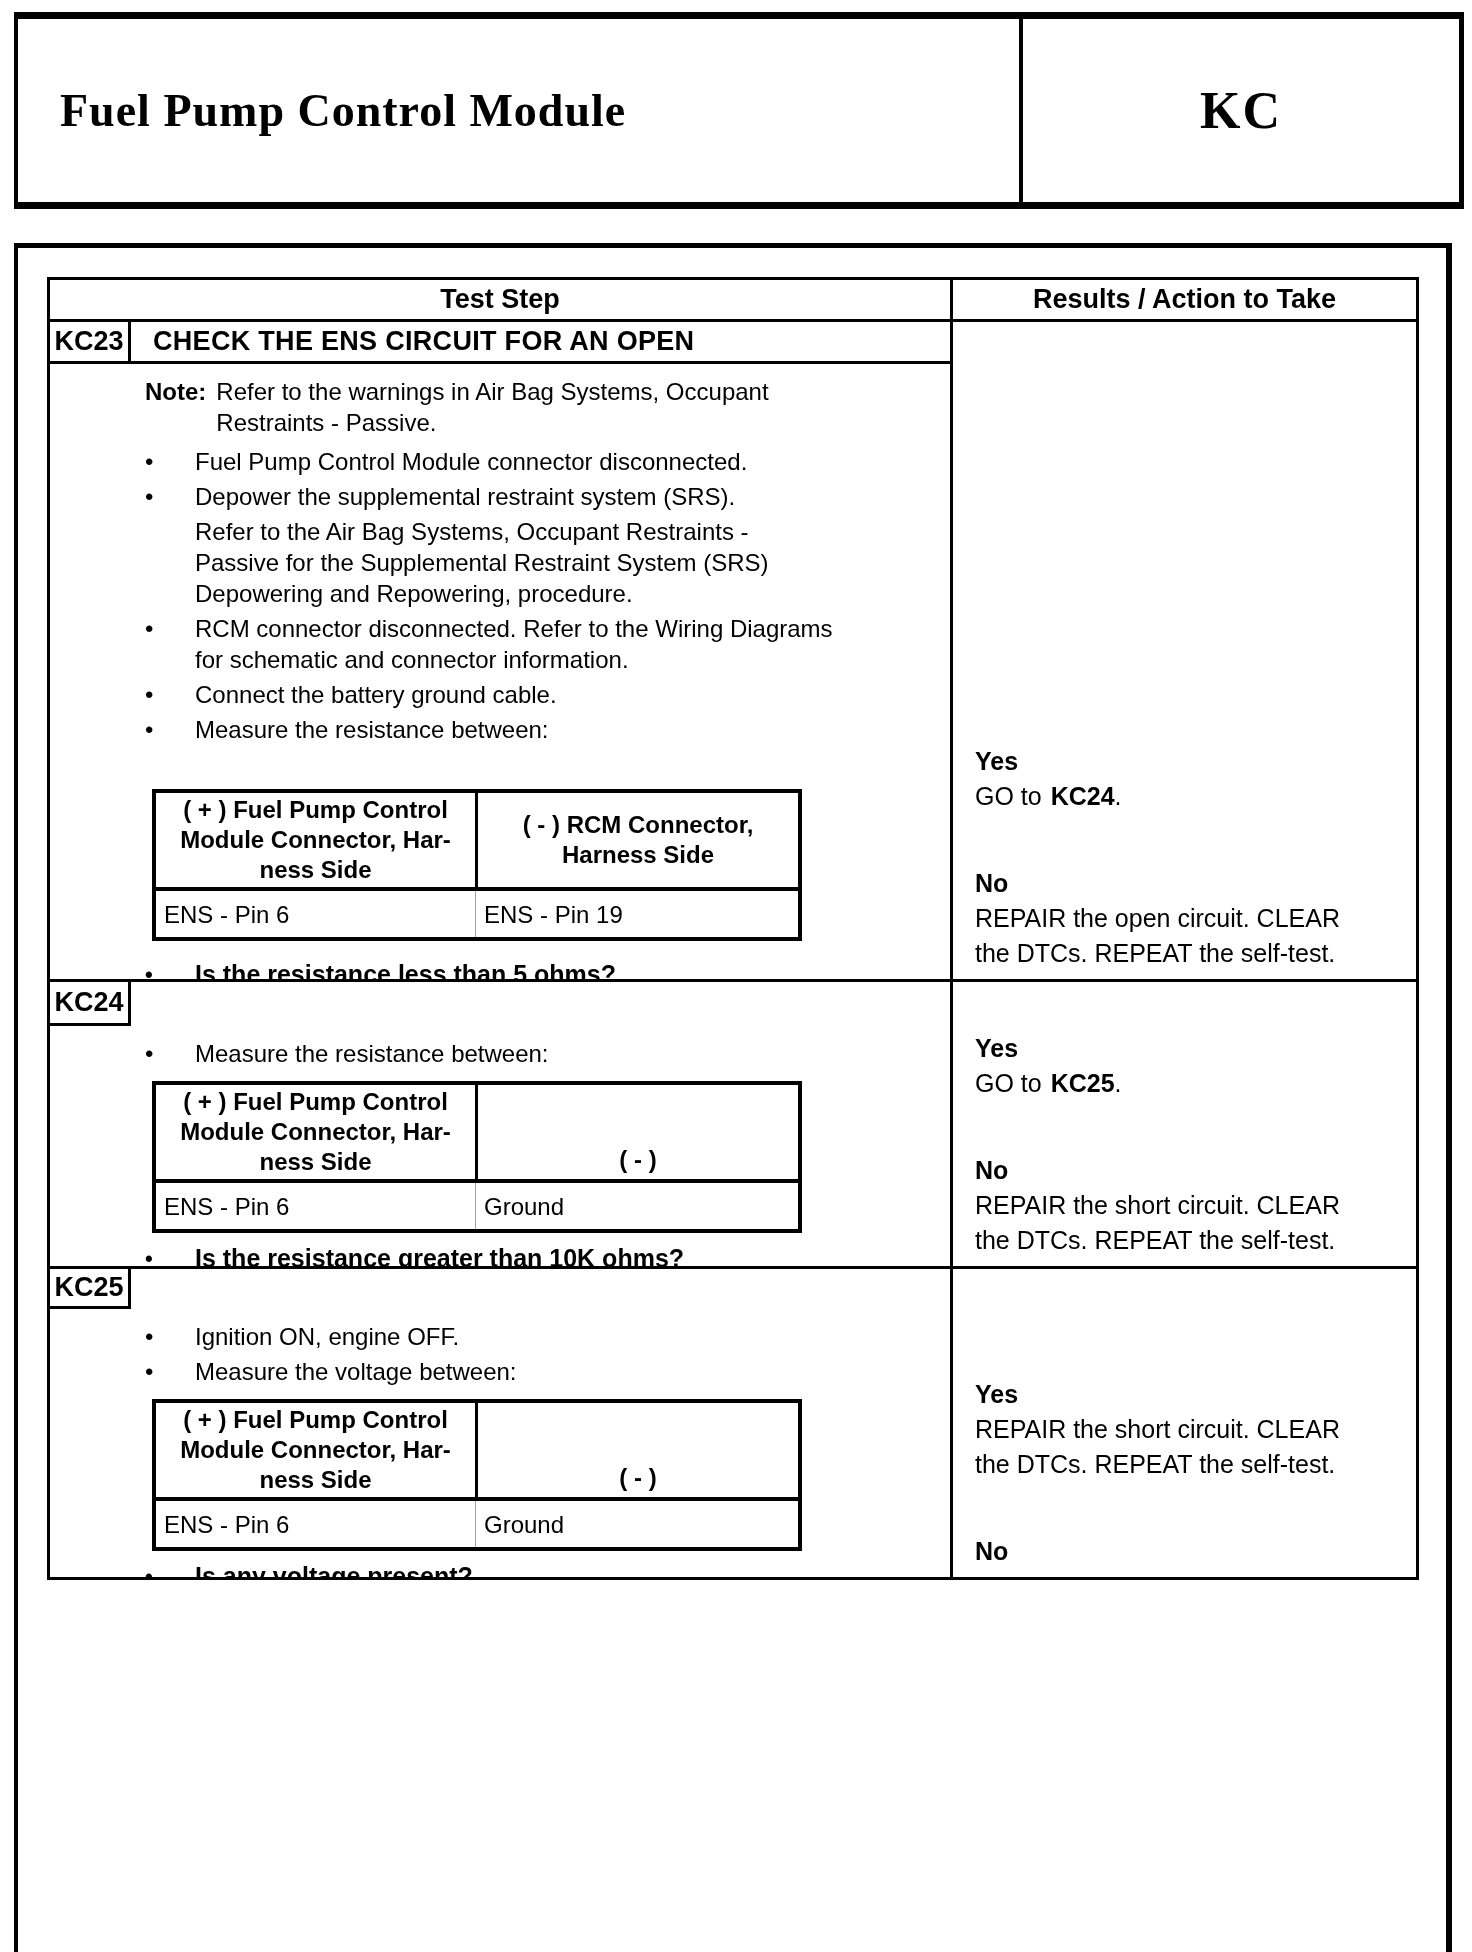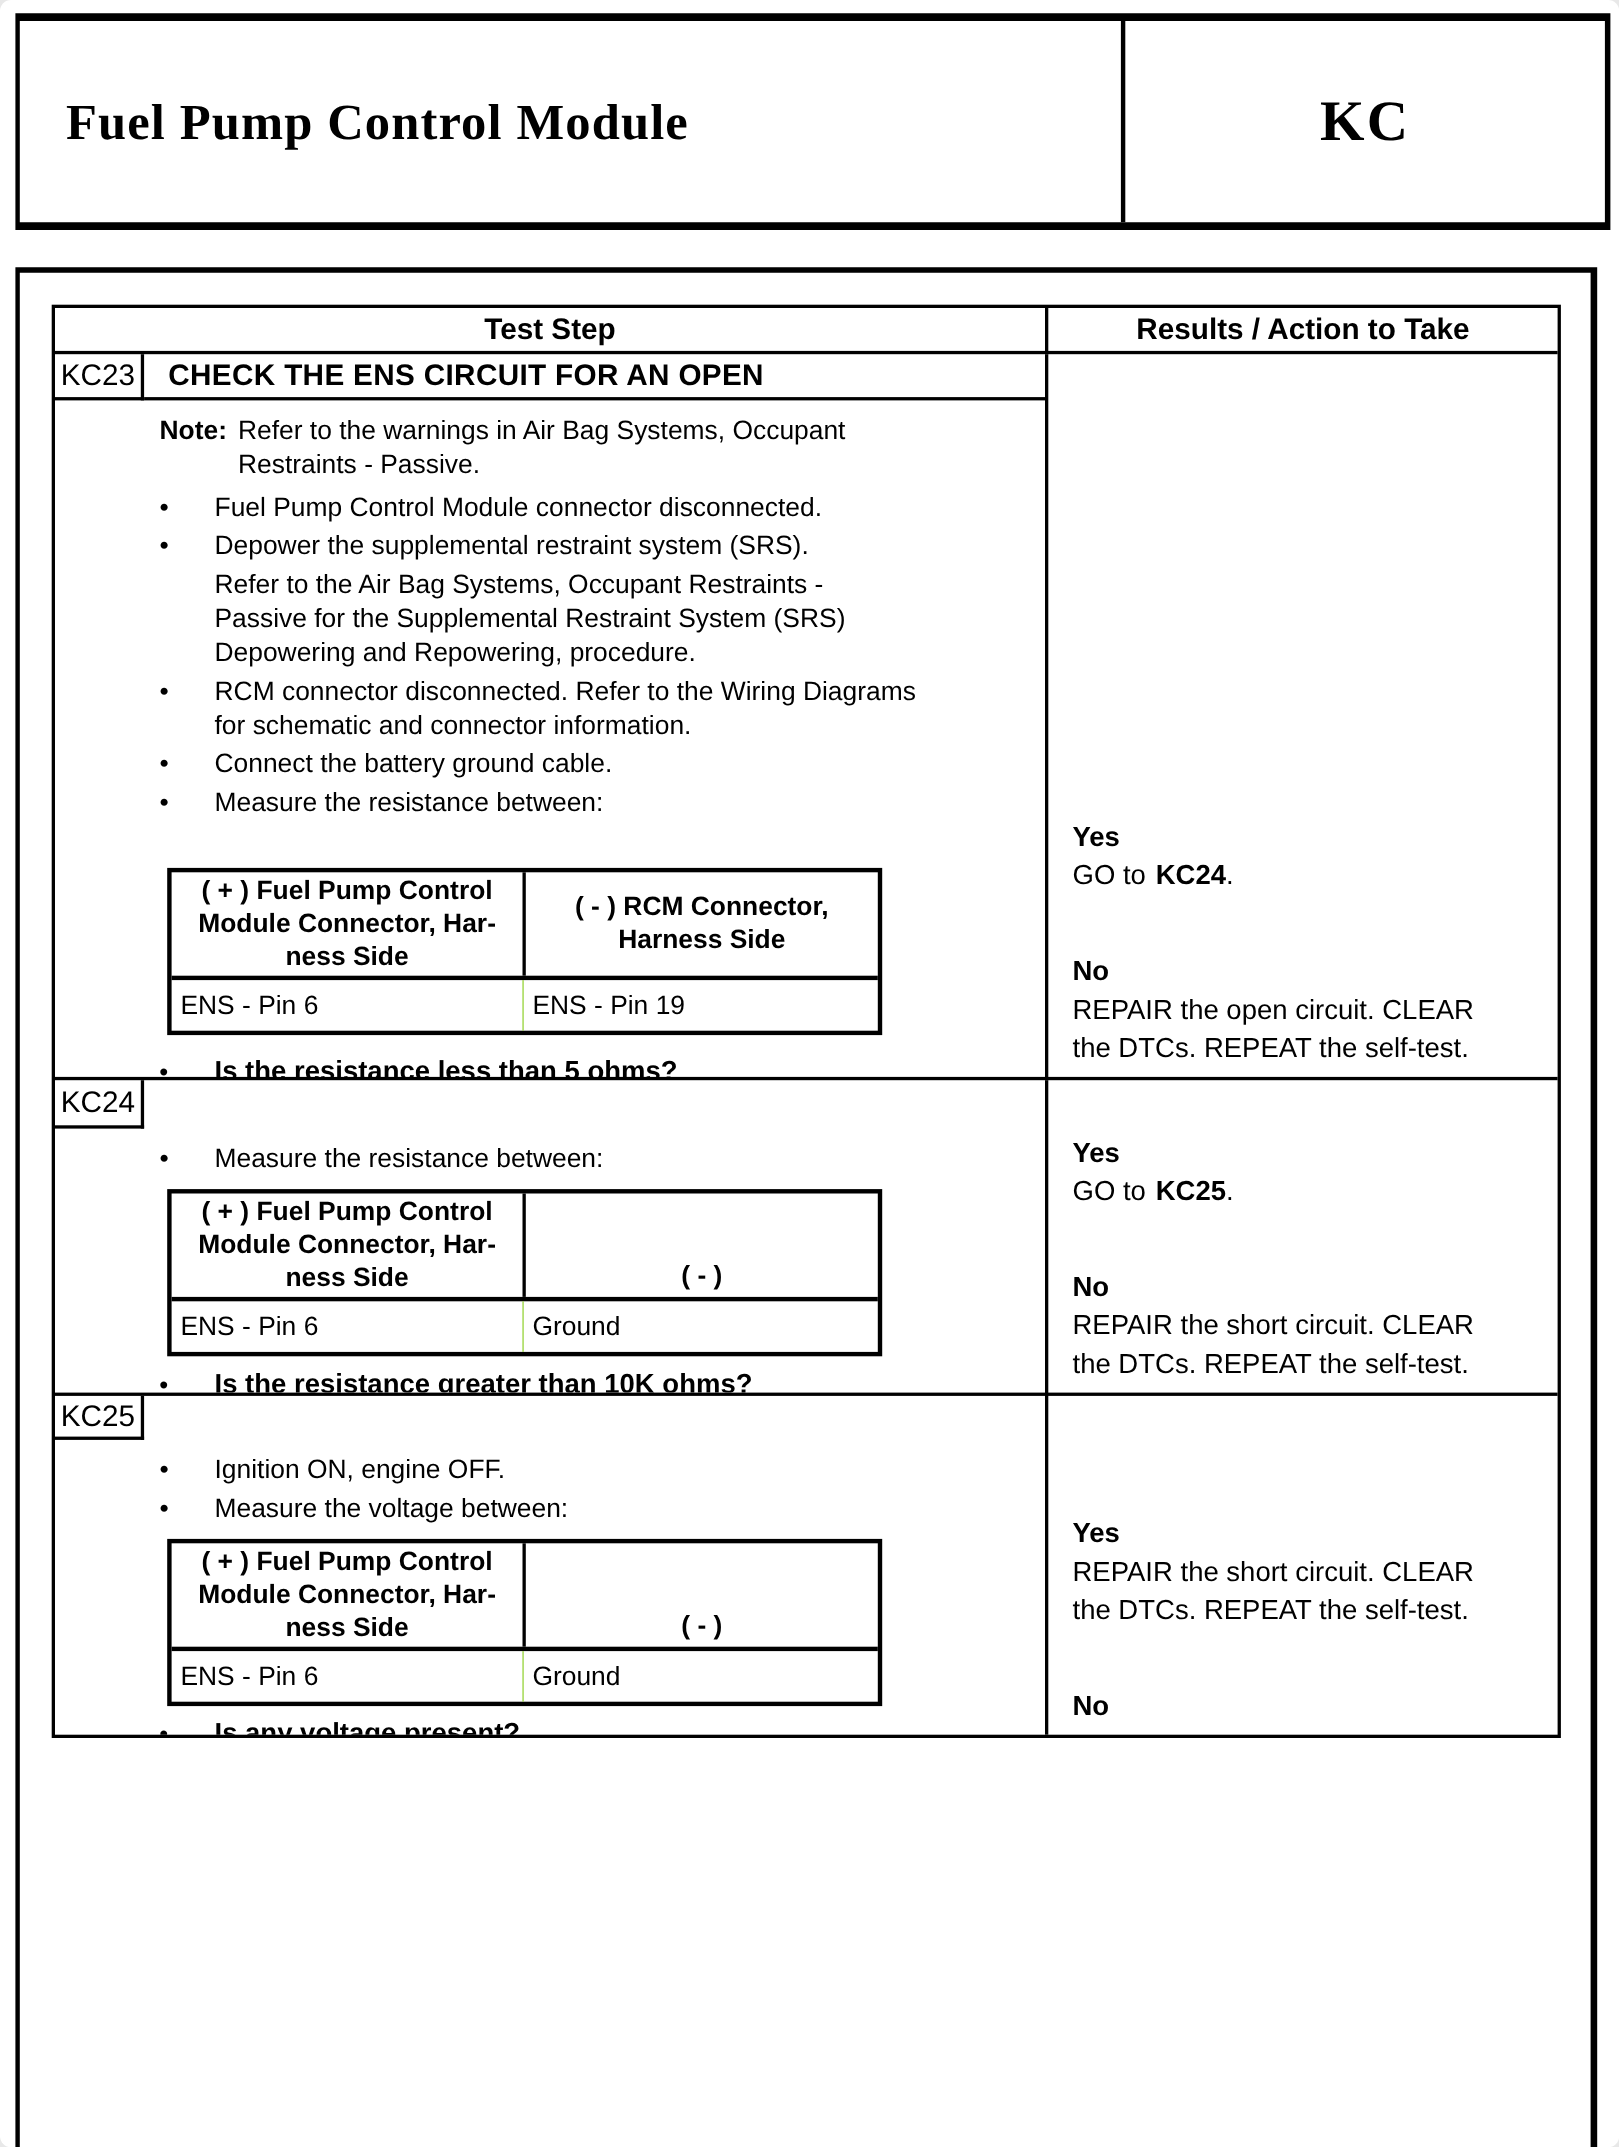--- a/index.html
+++ b/index.html
@@ -1,20 +1,19 @@
 <!DOCTYPE html>
 <html><head>
 <meta charset="utf-8">
 <style>
   html,body{margin:0;padding:0;background:#e8e8e8;}
   .page{
     position:relative;width:1472px;height:1952px;background:#ffffff;
     font-family:"Liberation Sans","DejaVu Sans",sans-serif;color:#000;
     overflow:hidden;
-    border-radius:10px;
   }
   .preline{white-space:pre-line;}
 
   
   .header-box{
     position:absolute;left:14px;top:12px;width:1441px;height:183px;
     border-top:7px solid #000;border-bottom:7px solid #000;
     border-left:4px solid #000;border-right:5px solid #000;
     display:flex;
   }
@@ -56,21 +55,21 @@
   .col-head{
     display:flex;align-items:center;justify-content:center;
     font-weight:bold;font-size:27px;border-bottom:3px solid #000;
   }
   .col-head-left{grid-column:1 / 3;grid-row:1;}
   .col-head-right{grid-column:3;grid-row:1;border-left:3px solid #000;}
 
   .step-num{
     border-right:3px solid #000;border-bottom:3px solid #000;
     display:flex;align-items:center;justify-content:center;
-    font-weight:normal;font-size:27px;
+    font-weight:bold;font-size:27px;
   }
   .step-title{
     border-bottom:3px solid #000;display:flex;align-items:center;
     padding-left:22px;font-weight:bold;font-size:27px;letter-spacing:.3px;
   }
   .step-body{
     grid-column:1 / 3;border-bottom:3px solid #000;
     padding:8px 0 0 0;font-size:24px;line-height:31px;
   }
   .step-body.last{border-bottom:none;}

